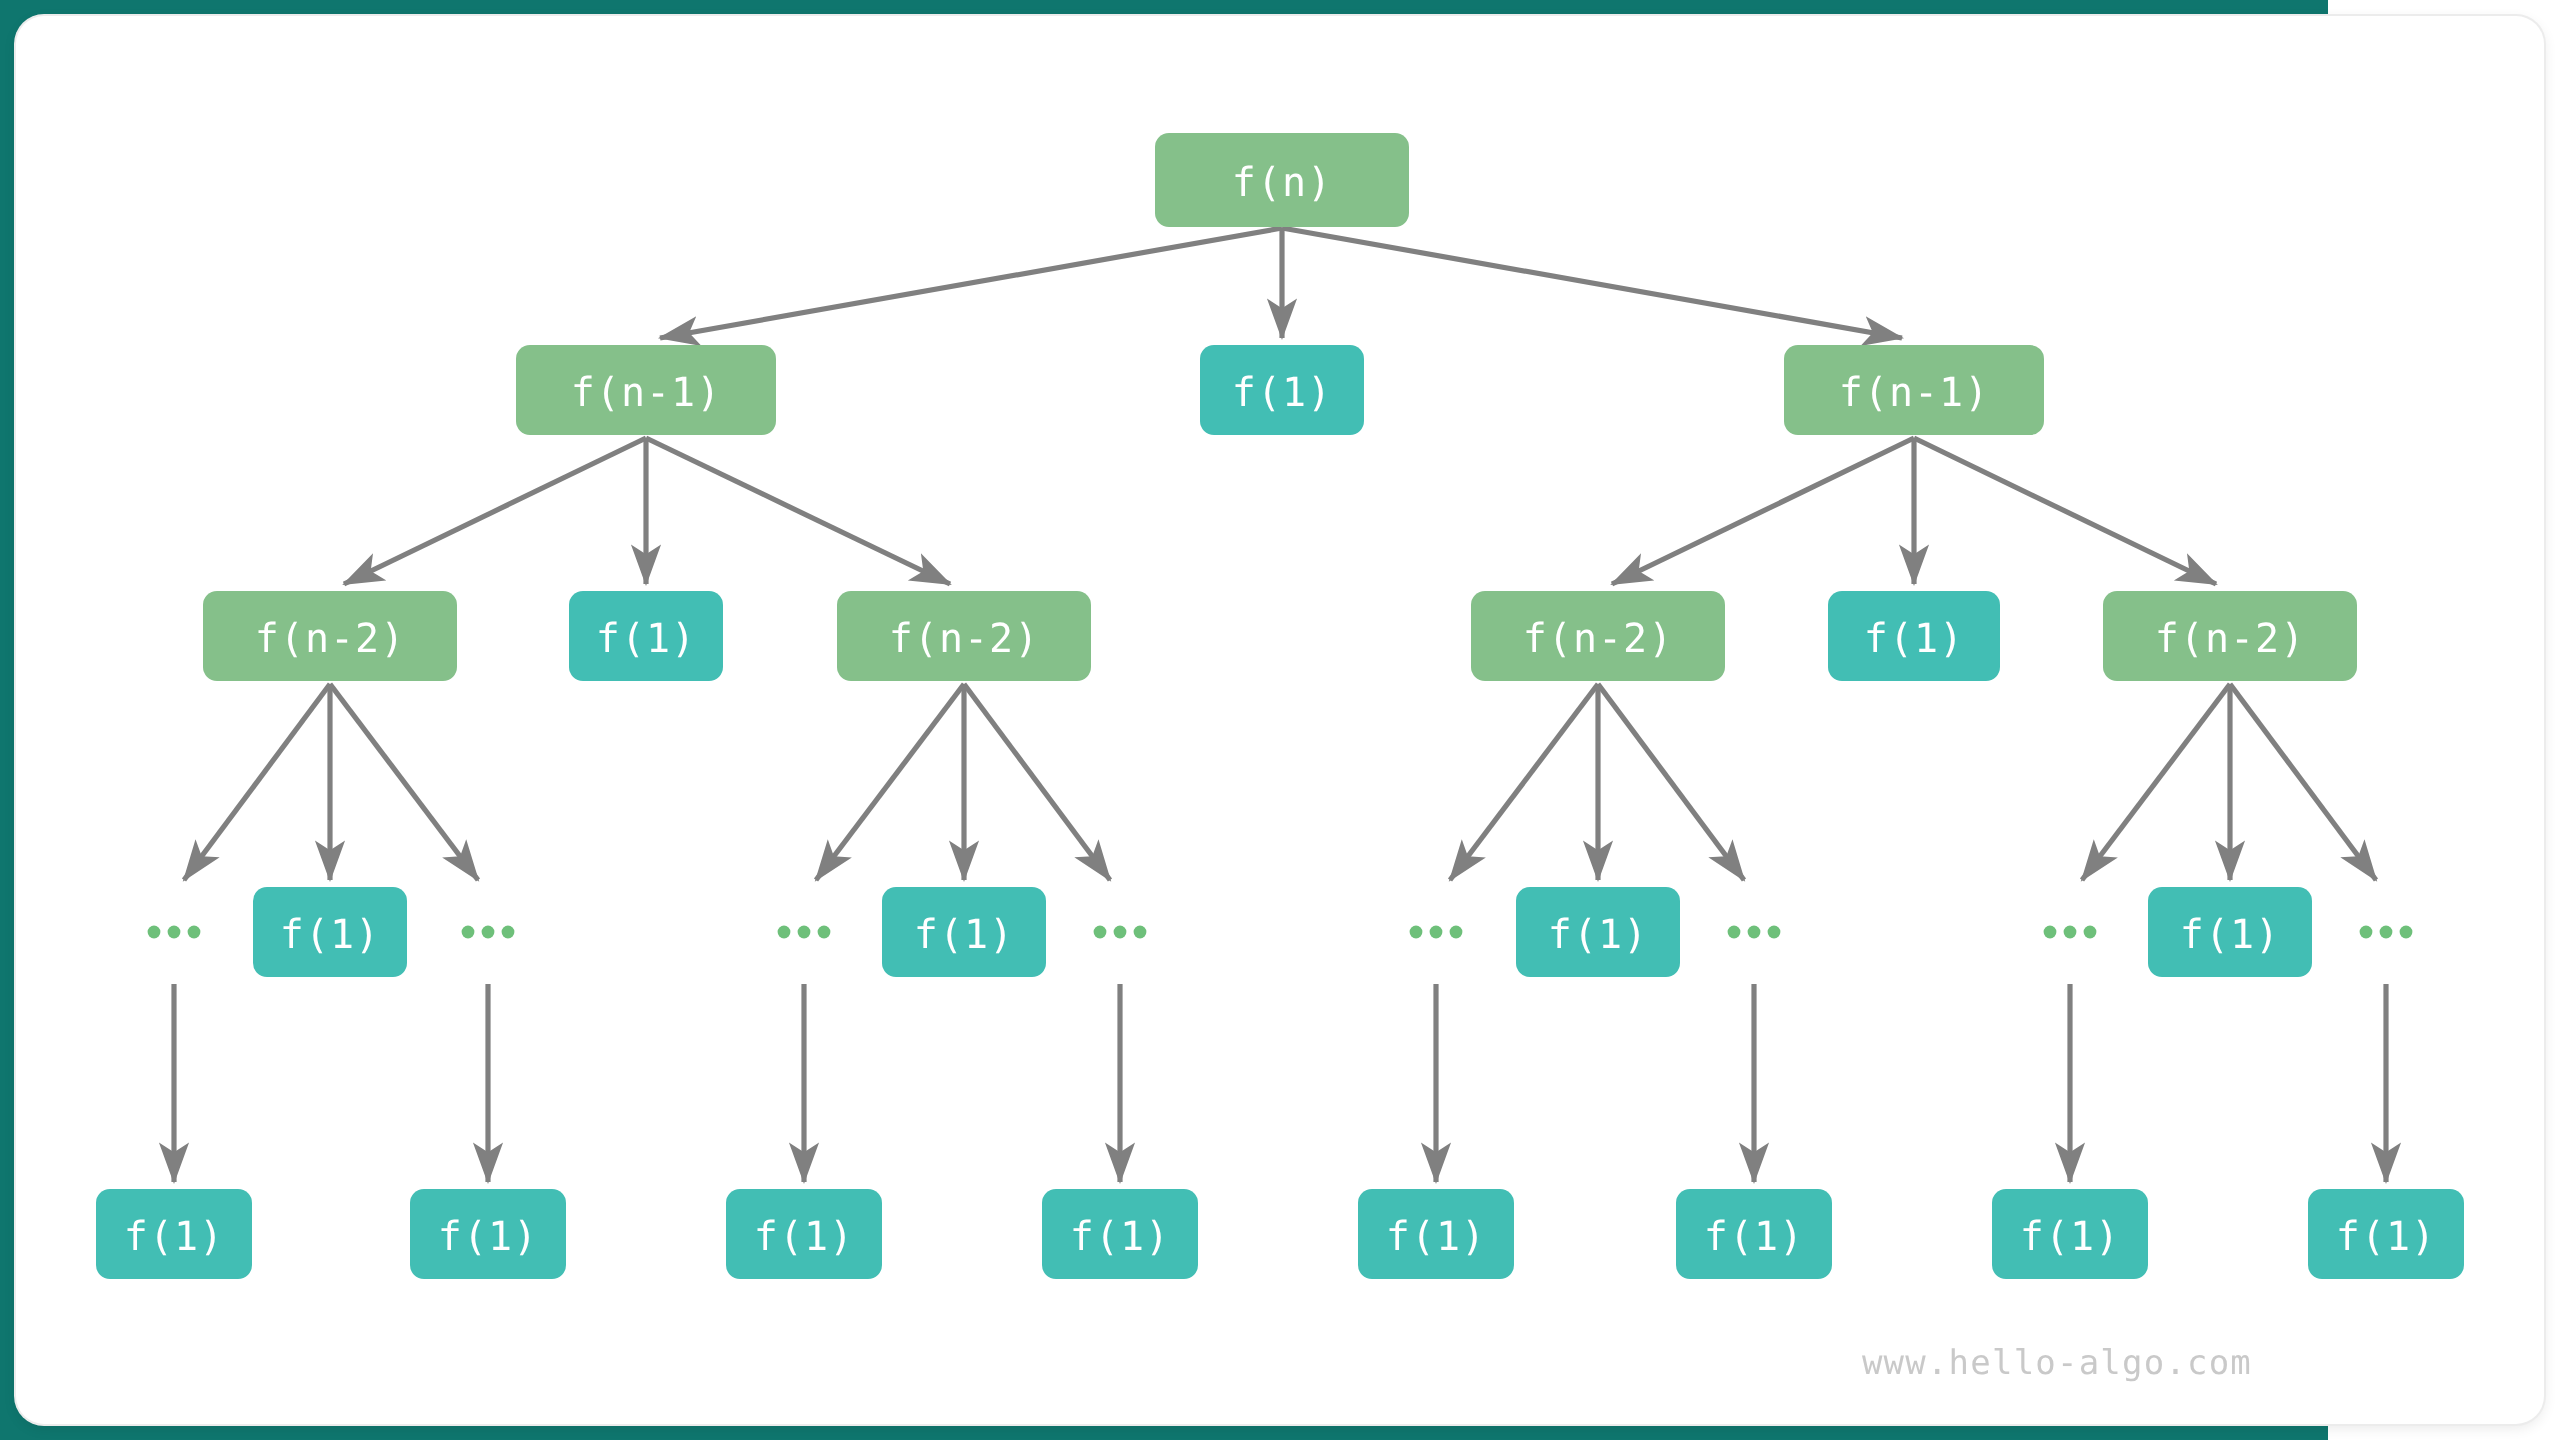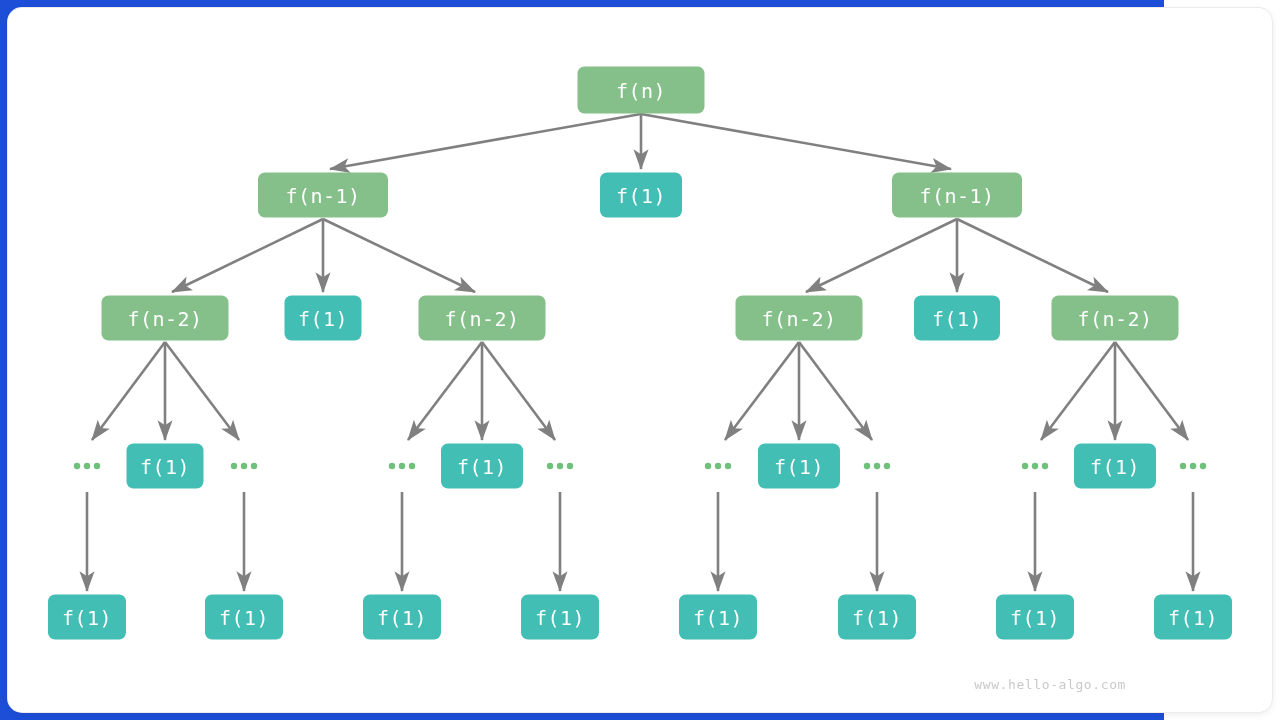--- a/index.html
+++ b/index.html
@@ -8,21 +8,21 @@
     background: #ffffff;
     width: 1280px;
     height: 720px;
     overflow: hidden;
     font-family: "DejaVu Sans Mono", "Liberation Mono", monospace;
   }
   #canvas {
     position: relative;
     width: 1164px;
     height: 720px;
-    background: #1d4ed8;
+    background: #0f766e;
   }
   #card {
     position: absolute;
     left: 8px;
     top: 8px;
     width: 1264px;
     height: 704px;
     background: #ffffff;
     border-radius: 14px;
     box-shadow: 0 0 0 1px #ececec, 0 2px 7px rgba(0,0,0,0.09);
@@ -40,21 +40,21 @@
     fill: #ffffff;
     text-anchor: middle;
     dominant-baseline: central;
     letter-spacing: 0.5px;
   }
   .watermark {
     position: absolute;
     right: 38px;
     bottom: 28px;
     font-family: "DejaVu Sans Mono", "Liberation Mono", monospace;
-    font-size: 13px;
+    font-size: 17px;
     color: #c9c9c9;
     letter-spacing: 0.6px;
     user-select: none;
   }
 </style>
 </head>
 <body>
 
 <div id="canvas">
   <div id="card"></div>

